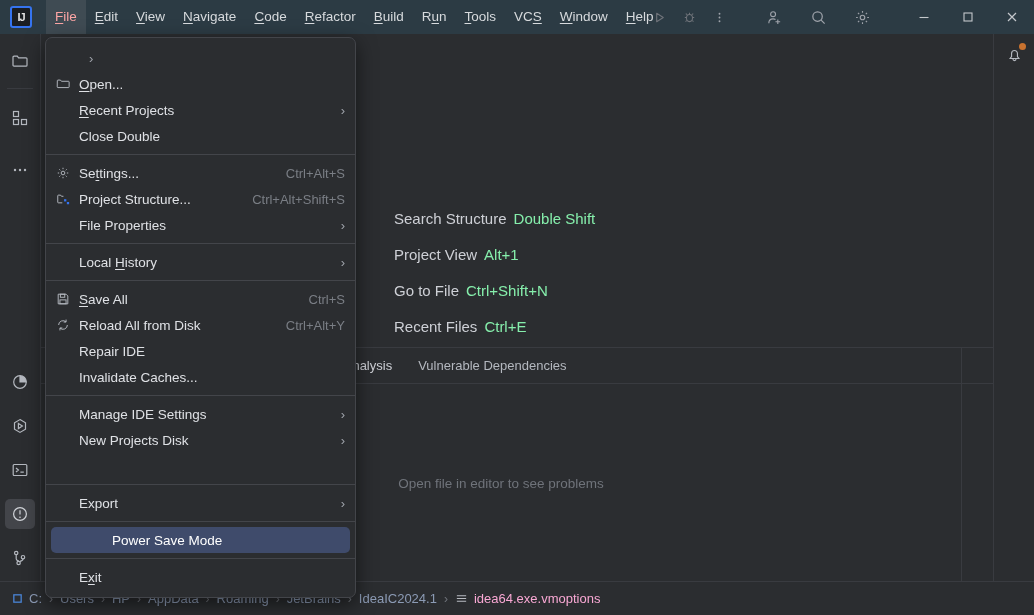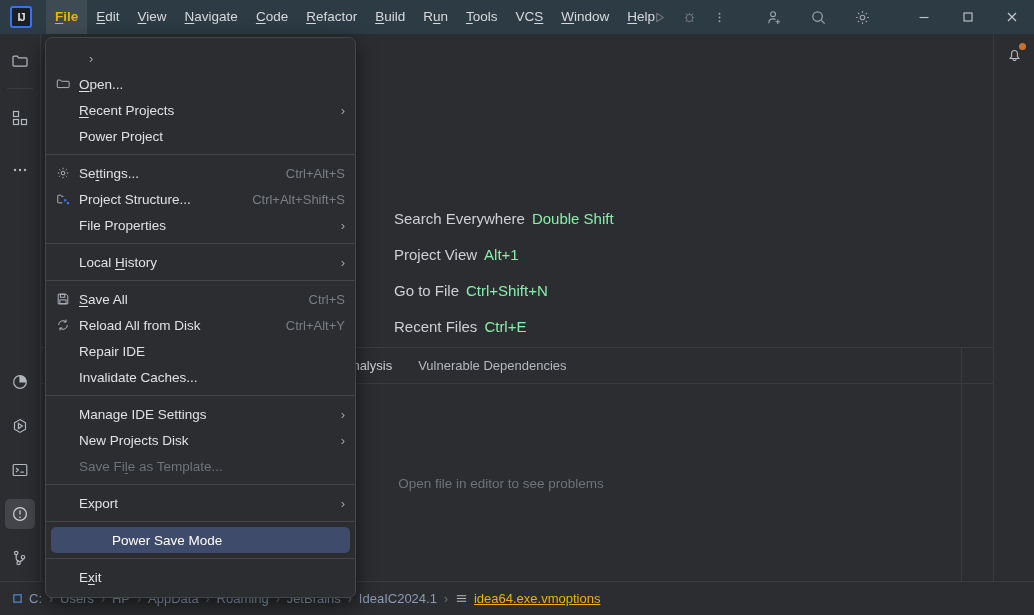--- a/index.html
+++ b/index.html
@@ -28,21 +28,21 @@
     background: #1b1e22;
     display: flex; align-items: center; justify-content: center;
     font-size: 11px; color: #e3e3e3; font-weight: bold;
     letter-spacing: -1px;
   }
   .menubar { display: flex; align-items: center; margin-left: 14px; height: 34px; }
   .menu-top {
     padding: 0 9px; height: 34px; line-height: 34px;
     font-size: 13.5px; color: #d7dadd; white-space: nowrap;
   }
-  .menu-top.active { background: #3f4b53; color: #eab308; font-weight: bold; }
+  .menu-top.active { background: #3f4b53; color: #fca5a5; }
   .menu-top u { text-decoration: underline; text-underline-offset: 2px; }
 
   .tb-right {
     position: absolute; right: 0; top: 0; height: 34px;
     display: flex; align-items: center;
   }
   .tb-icon {
     width: 30px; height: 34px;
     display: flex; align-items: center; justify-content: center;
   }
@@ -111,21 +111,21 @@
   .statusbar {
     position: absolute; left: 0; bottom: 0;
     width: 1034px; height: 34px;
     background: #2b2d30;
     border-top: 1px solid #393b40;
     display: flex; align-items: center;
     padding-left: 12px;
   }
   .crumbs { display: flex; align-items: center; font-size: 13px; }
   .crumb { color: #8c9bb5; white-space: nowrap; }
-  .crumb.file { color: #eab308; text-decoration: underline; }
+  .crumb.file { color: #f9a8d4; }
   .crumb-sep { color: #6f737a; margin: 0 7px; font-size: 12px; }
   .crumb-icon { margin-right: 6px; display: flex; align-items: center; }
 
   
   .menu-popup {
     position: absolute; left: 45px; top: 37px;
     width: 311px;
     background: #2b2d30;
     border: 1px solid #43454a;
     border-radius: 7px;
@@ -294,21 +294,21 @@
             <circle cx="7.6" cy="14" r="1.7"></circle>
           <path d="M5.2 5.7v4.1c0 2 2.4 1.6 2.4 2.5M12 9.9c0 1.6-1.8 2.1-3 2.4"></path>
         </svg>
       </div>
     </div>
   </div>
 
   <div class="main">
 
     <div class="welcome-shortcuts" id="welcome-list">
-        <div class="ws-row"><span>Search Everywhere</span><span class="key">Double Shift</span></div>
+        <div class="ws-row"><span>Search Structure</span><span class="key">Double Shift</span></div>
         <div class="ws-row"><span>Project View</span><span class="key">Alt+1</span></div>
         <div class="ws-row"><span>Go to File</span><span class="key">Ctrl+Shift+N</span></div>
         <div class="ws-row"><span>Recent Files</span><span class="key">Ctrl+E</span></div>
       </div>
 
     <div class="problems-win">
       <div class="problems-tabs">
         <div class="ptab" style="margin-left:262px;">side Analysis</div>
         <div class="ptab dim">Vulnerable Dependencies</div>
       </div>
@@ -370,21 +370,21 @@
         </span>
         <span class="label"><u>O</u>pen...</span>
       </div>
       <div class="mi">
         <span class="ico"></span>
         <span class="label"><u>R</u>ecent Projects</span>
         <span class="arrow">›</span>
       </div>
       <div class="mi">
         <span class="ico"></span>
-        <span class="label">Power Project</span>
+        <span class="label">Close Double</span>
       </div>
       <div class="msep"></div>
       <div class="mi">
         <span class="ico">
           <svg width="14" height="14" viewBox="0 0 16 16" stroke="#b4b8bf" stroke-width="1.1" fill="none">
             <circle cx="8" cy="8" r="2.1"></circle>
             <path d="M8 2v1.6M8 12.4V14M2 8h1.6M12.4 8H14M3.8 3.8l1.1 1.1M11.1 11.1l1.1 1.1M12.2 3.8l-1.1 1.1M4.9 11.1l-1.1 1.1"></path>
           </svg>
         </span>
         <span class="label">Se<u>t</u>tings...</span>
@@ -449,21 +449,20 @@
         <span class="label">Manage IDE Settings</span>
         <span class="arrow">›</span>
       </div>
       <div class="mi">
         <span class="ico"></span>
         <span class="label">New Projects Disk</span>
         <span class="arrow">›</span>
       </div>
       <div class="mi disabled">
         <span class="ico"></span>
-        <span class="label">Save Fi<u>l</u>e as Template...</span>
       </div>
       <div class="msep"></div>
       <div class="mi">
         <span class="ico"></span>
         <span class="label">Export</span>
         <span class="arrow">›</span>
       </div>
       <div class="msep"></div>
       <div class="mi highlight">
         <span class="ico"></span>

